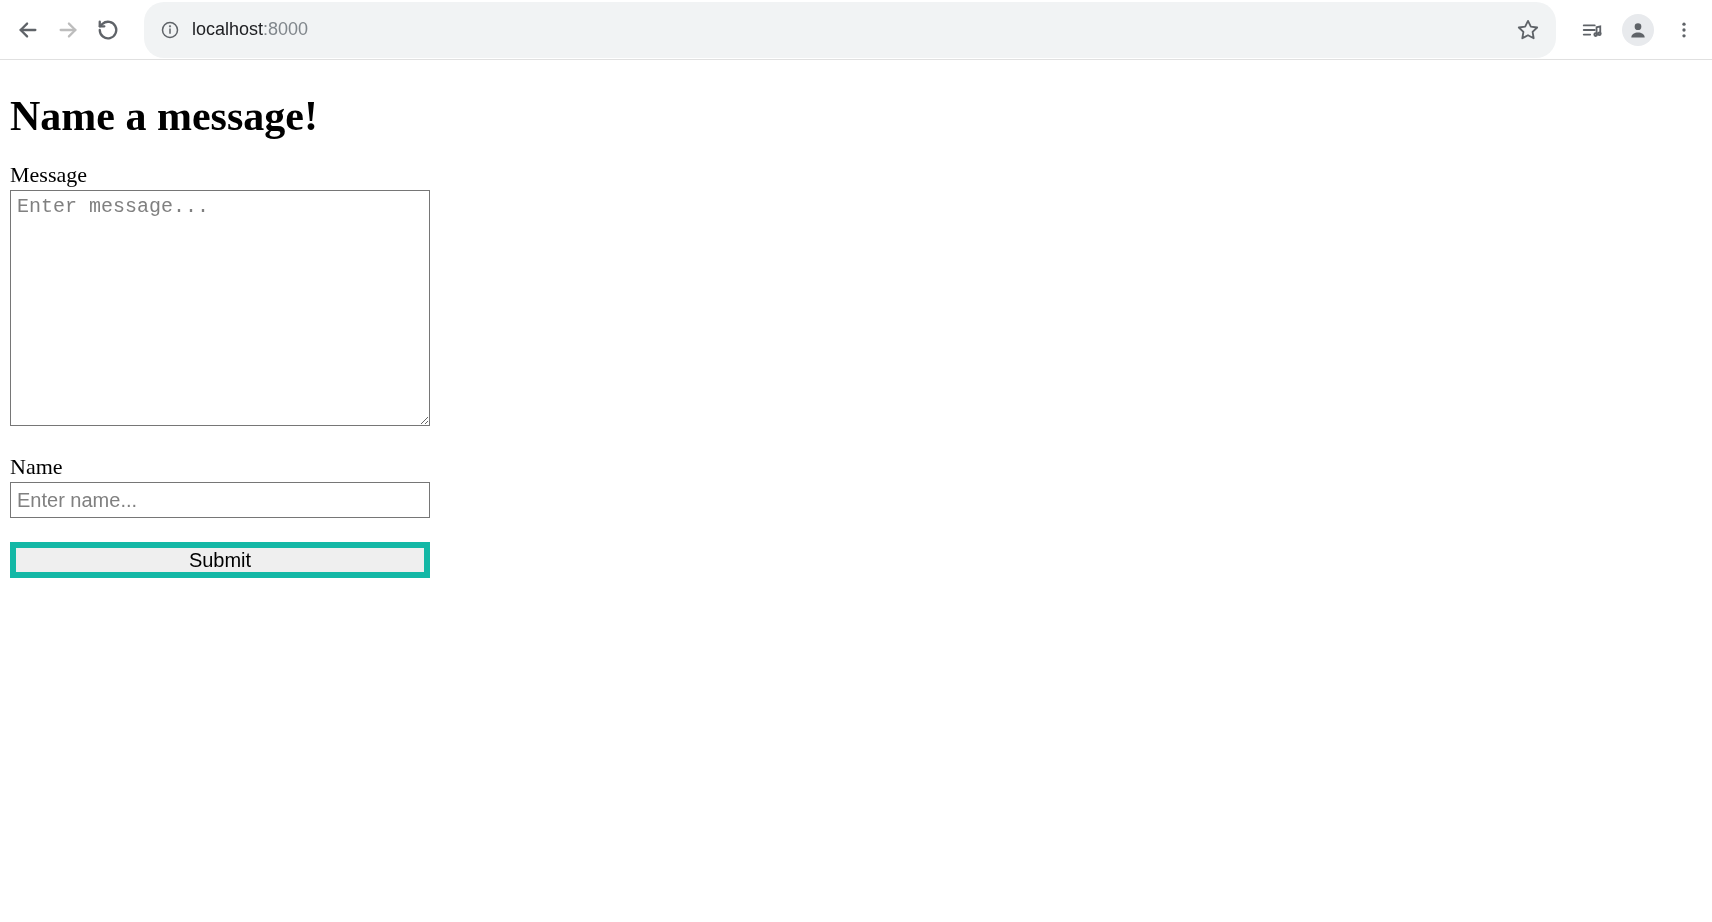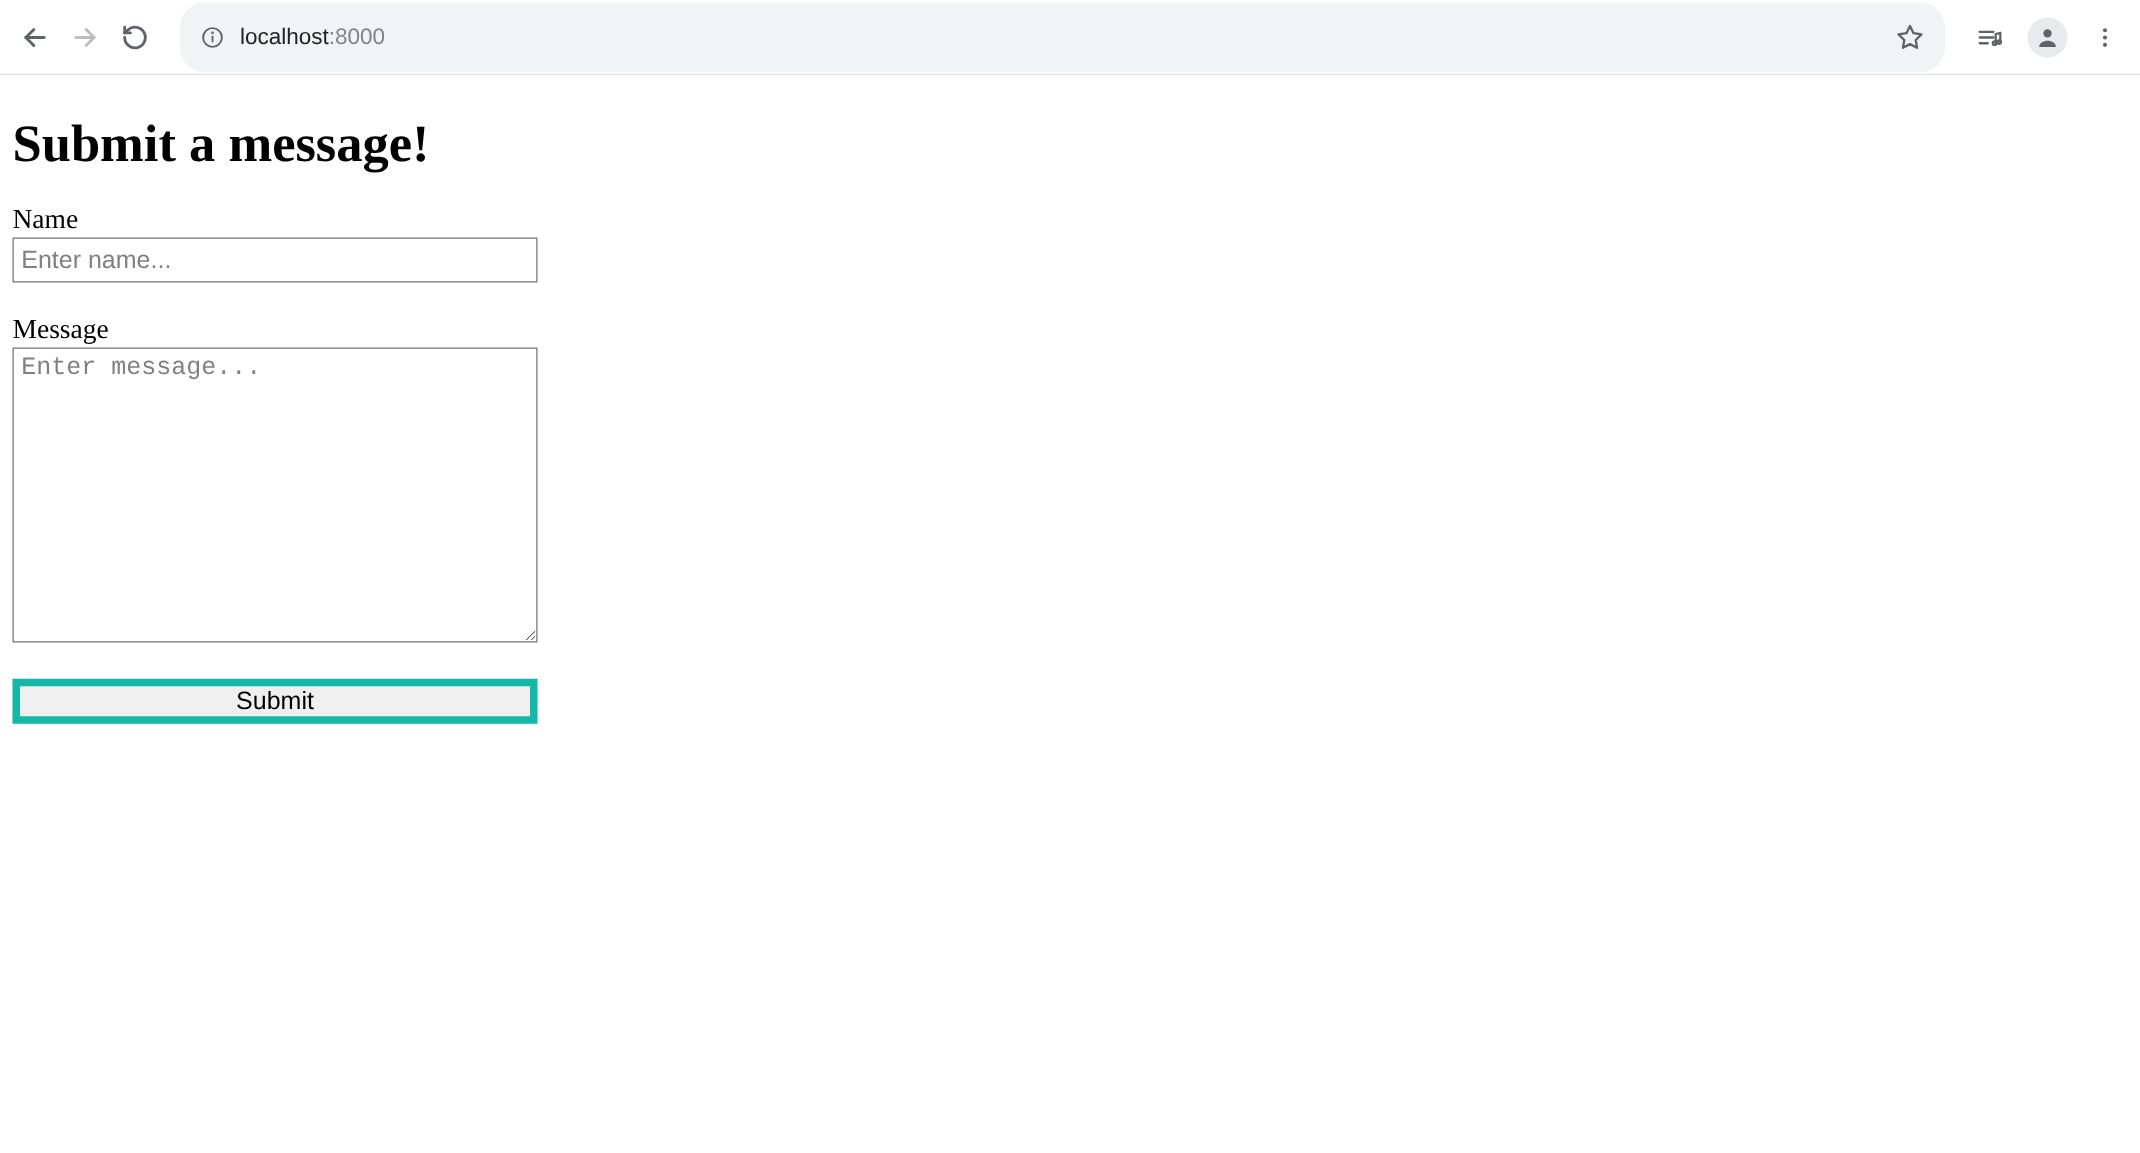--- a/index.html
+++ b/index.html
@@ -214,28 +214,28 @@
       <svg width="20" height="20" viewBox="0 0 24 24" fill="currentColor">
         <circle cx="12" cy="5" r="2"></circle>
         <circle cx="12" cy="12" r="2"></circle>
         <circle cx="12" cy="19" r="2"></circle>
       </svg>
     </div>
   </div>
 </div>
 
 <div class="page-content">
-  <h1>Submit a message!</h1>
+  <h1>Name a message!</h1>
+
+  <div class="form-group">
+    <label class="form-label">Message</label>
+    <textarea class="textarea-input" placeholder="Enter message..." style=""></textarea>
+  </div>
 
   <div class="form-group">
     <label class="form-label">Name</label>
     <input type="text" class="text-input" placeholder="Enter name..." style="">
   </div>
 
   <div class="form-group">
-    <label class="form-label">Message</label>
-    <textarea class="textarea-input" placeholder="Enter message..." style=""></textarea>
-  </div>
-
-  <div class="form-group">
     <button class="submit-button">Submit</button>
   </div>
 </div>
 
 </body></html>

